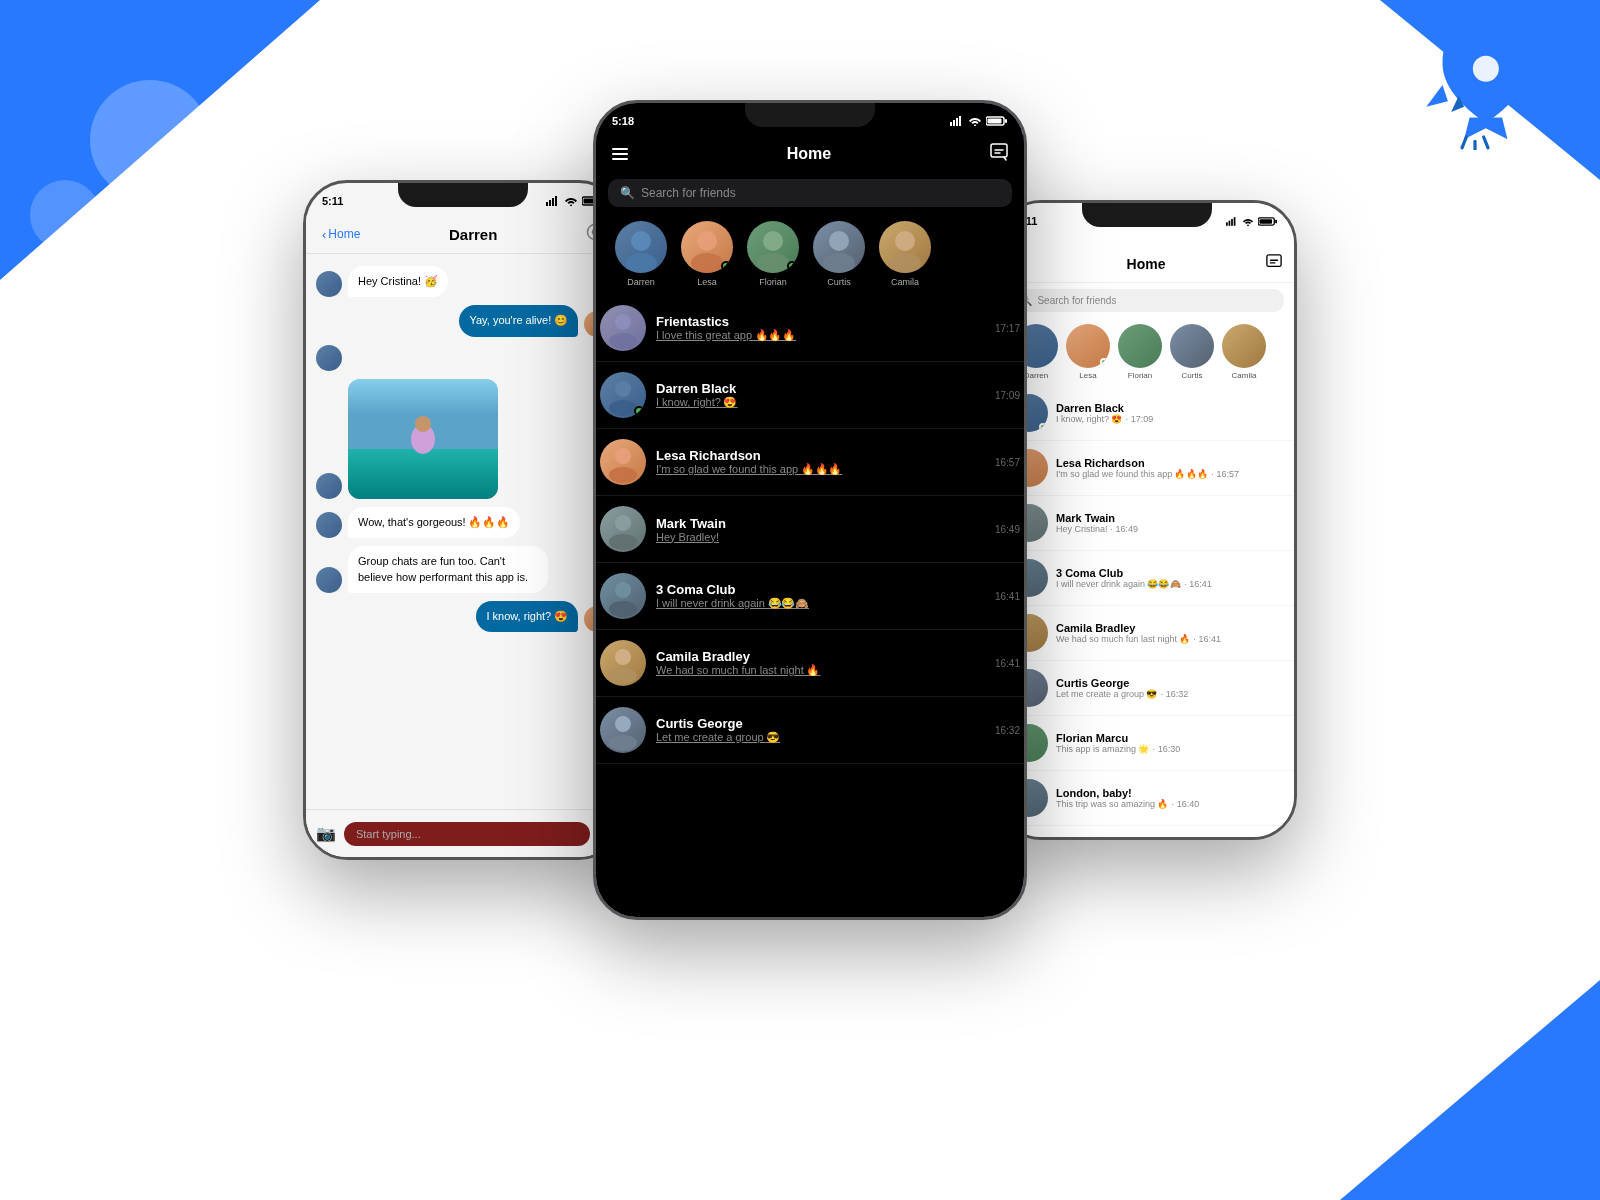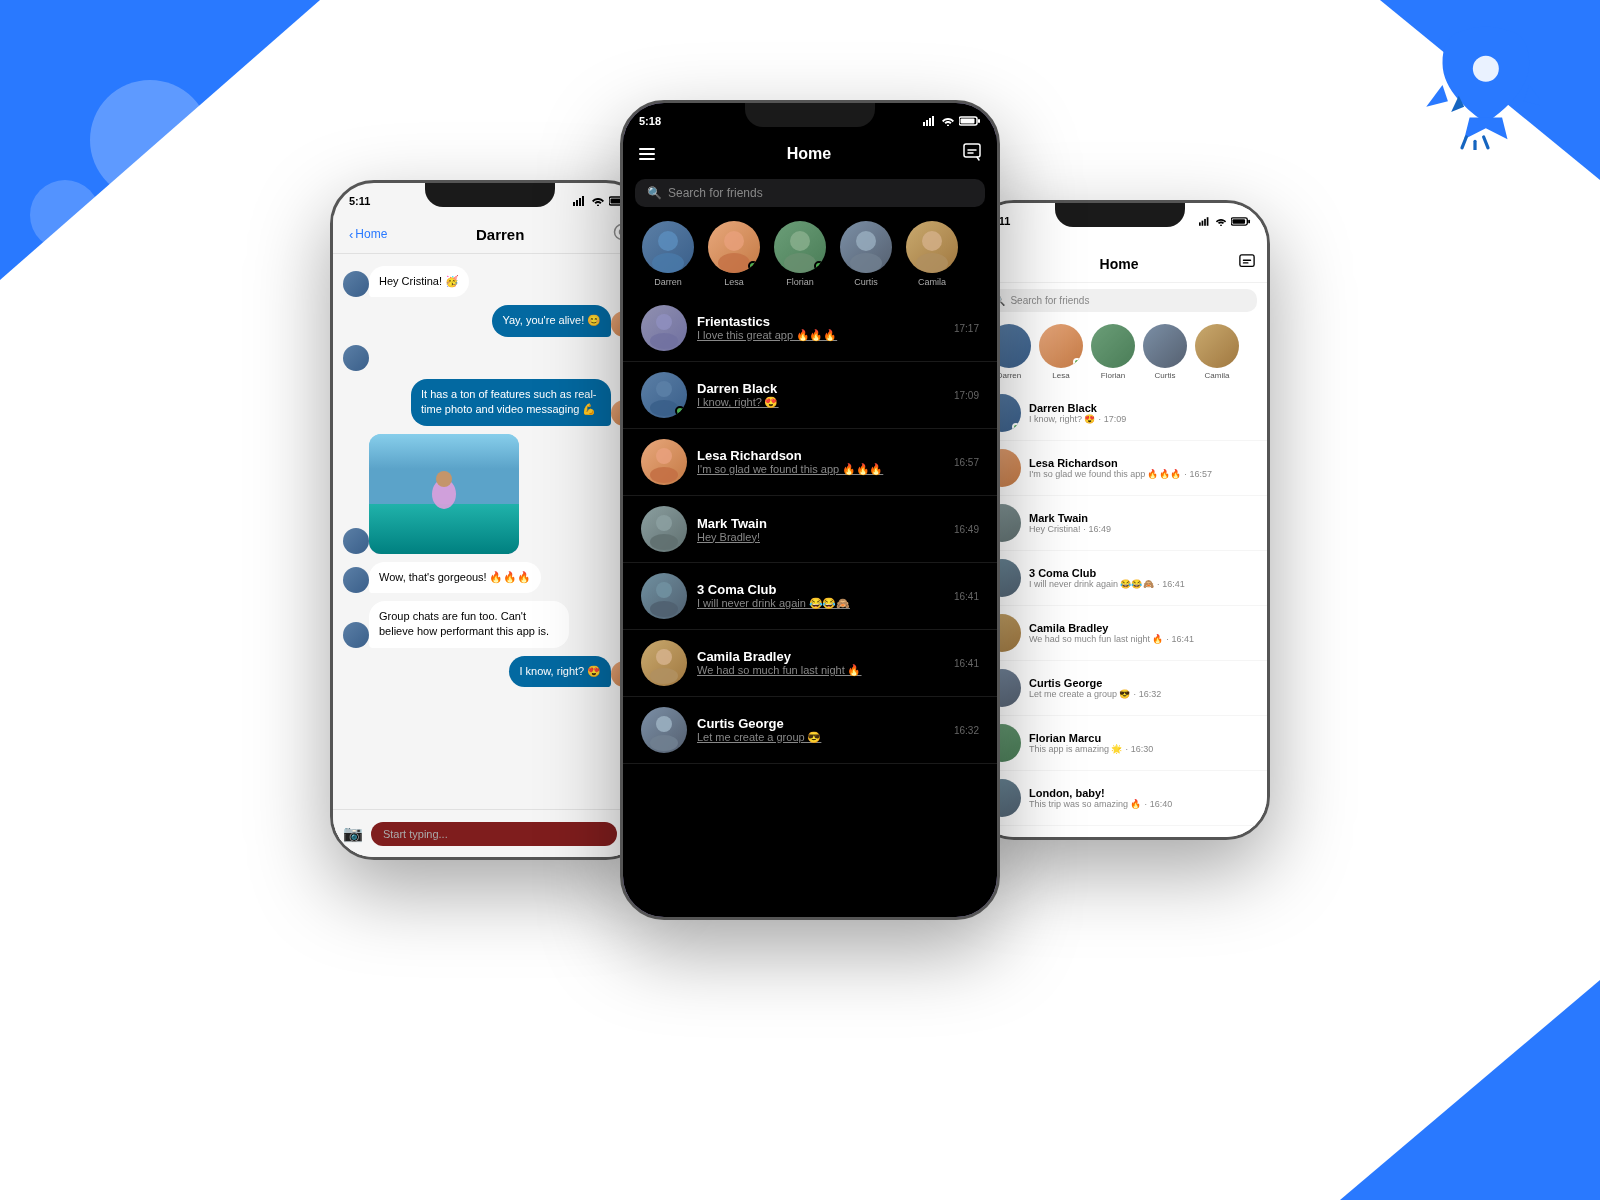--- a/index.html
+++ b/index.html
@@ -100,21 +100,21 @@
     .phone-left {
       width: 320px;
       height: 680px;
       margin-top: 80px;
       margin-right: -30px;
       z-index: 1;
       background: #f5f5f5;
       border-color: #555;
     }
     .phone-center {
-      width: 380px;
+      width: 434px;
       height: 820px;
       z-index: 3;
       background: #c4b5fd;
       border-color: #555;
     }
     .phone-right {
       width: 300px;
       height: 640px;
       margin-top: 100px;
       margin-left: -30px;
@@ -196,20 +196,21 @@
       display: flex;
       flex-direction: column;
       gap: 8px;
       background: #f5f5f5;
       height: calc(100% - 100px);
       overflow: hidden;
     }
     .msg-row {
       display: flex;
       align-items: flex-end;
+      gap: 6px;
     }
     .msg-row.right { justify-content: flex-end; }
     .msg-avatar-sm {
       width: 26px; height: 26px;
       border-radius: 50%;
       background: #ccc;
       flex-shrink: 0;
       overflow: hidden;
     }
     .msg-bubble {
@@ -315,21 +316,21 @@
       text-align: center;
     }
     .chat-list {
       overflow: hidden;
       flex: 1;
     }
     .chat-list-item {
       display: flex;
       align-items: center;
       gap: 10px;
-      padding: 10px 18px;
+      padding: 10px 4px;
       border-bottom: 1px solid #1a1a1a;
     }
     .list-avatar {
       width: 46px; height: 46px;
       border-radius: 50%;
       background: #444;
       flex-shrink: 0;
       overflow: hidden;
       position: relative;
     }
@@ -529,24 +530,20 @@
         <div class="msg-row">
           <div class="msg-avatar-sm av-darren"></div>
           <div class="msg-bubble left">Hey Cristina! 🥳</div>
         </div>
         <div class="msg-row right">
           <div class="msg-bubble right">Yay, you're alive! 😊</div>
           <div class="msg-avatar-sm" style="background:linear-gradient(135deg,#E8A87C,#c47a45);"></div>
         </div>
         <div class="msg-row">
           <div class="msg-avatar-sm av-darren"></div>
-        </div>
-        <div class="msg-row right">
-          <div class="msg-bubble right">It has a ton of features such as real-time photo and video messaging 💪</div>
-          <div class="msg-avatar-sm" style="background:linear-gradient(135deg,#E8A87C,#c47a45);"></div>
         </div>
         <div class="msg-row">
           <div class="msg-avatar-sm av-darren"></div>
           <div class="msg-image">
             <svg width="150" height="120" viewBox="0 0 150 120">
               <defs>
                 <linearGradient id="skyGrad" x1="0" y1="0" x2="0" y2="1">
                   <stop offset="0%" stop-color="#87CEEB"></stop>
                   <stop offset="50%" stop-color="#5BA3C9"></stop>
                 </linearGradient>

